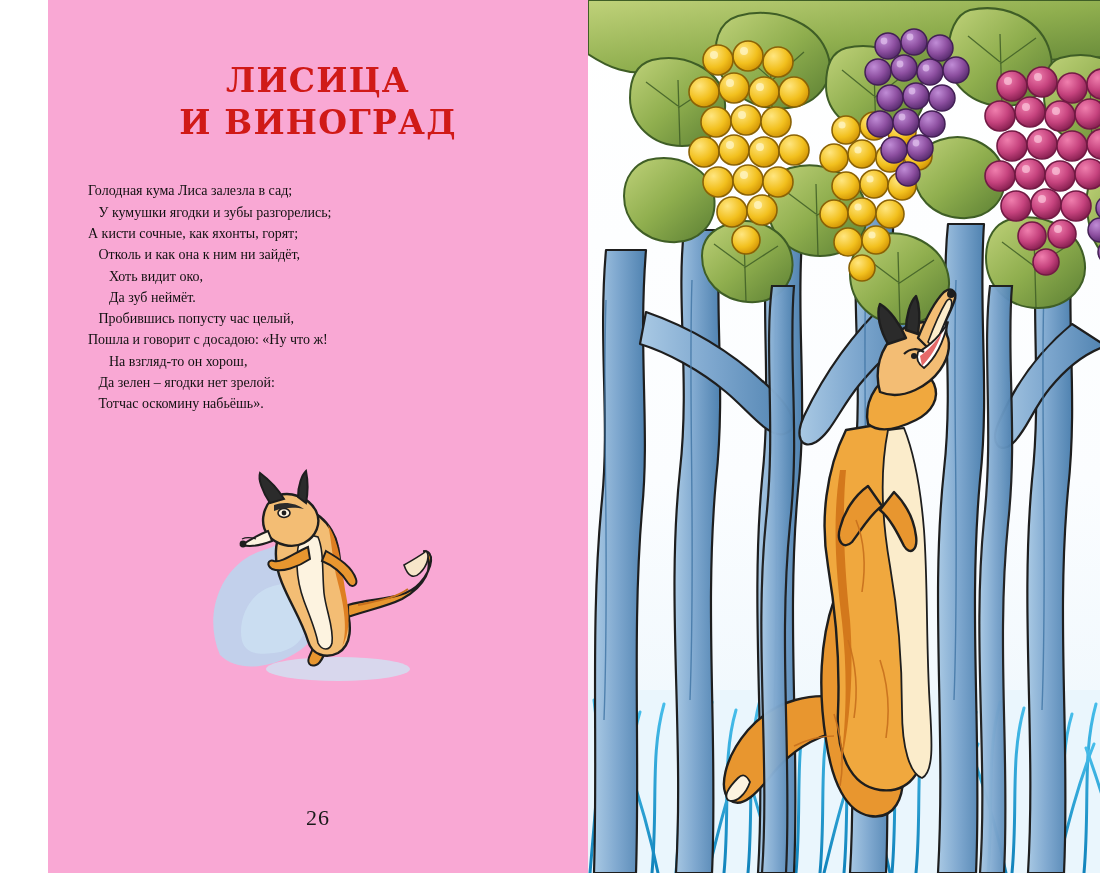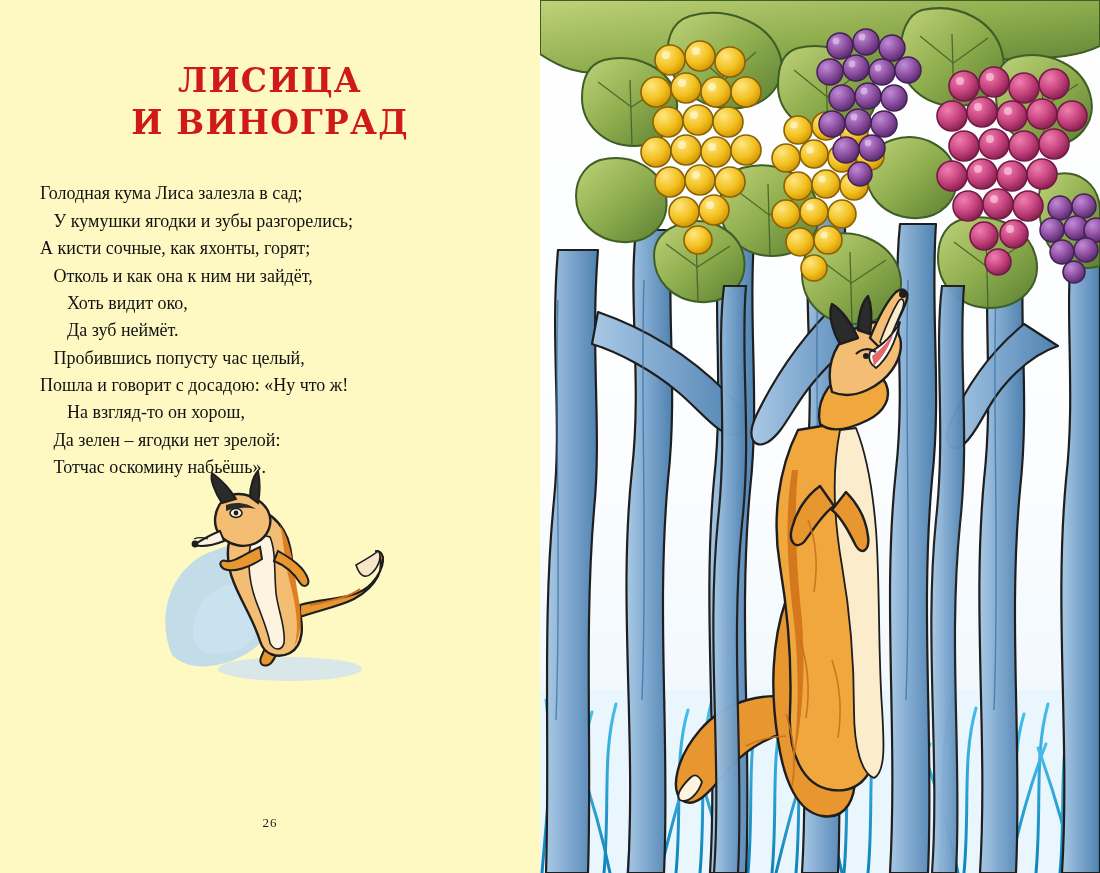--- a/index.html
+++ b/index.html
@@ -17,57 +17,58 @@
     position: relative;
     width: 1100px;
     height: 873px;
     display: flex;
   }
   
   .page-left {
     position: relative;
     width: 540px;
     height: 873px;
-    background: #fef9c3;
+    background: #f9a8d4;
     flex: 0 0 540px;
+    margin-left: 48px;
   }
   .poem-title {
     margin: 0;
     padding-top: 60px;
     text-align: center;
     color: #d01a17;
     font-family: "DejaVu Serif", serif;
     font-weight: bold;
     font-size: 33px;
     line-height: 1.28;
     letter-spacing: 1.2px;
     text-transform: uppercase;
   }
   .poem-title .line2 { display: block; }
   .poem-body {
     margin: 36px 0 0 0;
     padding: 0 40px;
     font-family: "Liberation Serif", serif;
-    font-size: 18px;
+    font-size: 14px;
     line-height: 1.52;
     color: #111111;
     text-align: left;
   }
   .poem-body .v {
     display: block;
     white-space: pre;
   }
   .page-number {
     position: absolute;
     left: 0;
     right: 0;
     bottom: 42px;
     text-align: center;
     font-family: "Liberation Serif", serif;
-    font-size: 13px;
+    font-size: 22px;
     color: #1a1a1a;
     letter-spacing: 1px;
   }
   
   .fox-vignette {
     position: absolute;
     left: 150px;
     top: 455px;
     width: 270px;
     height: 250px;

